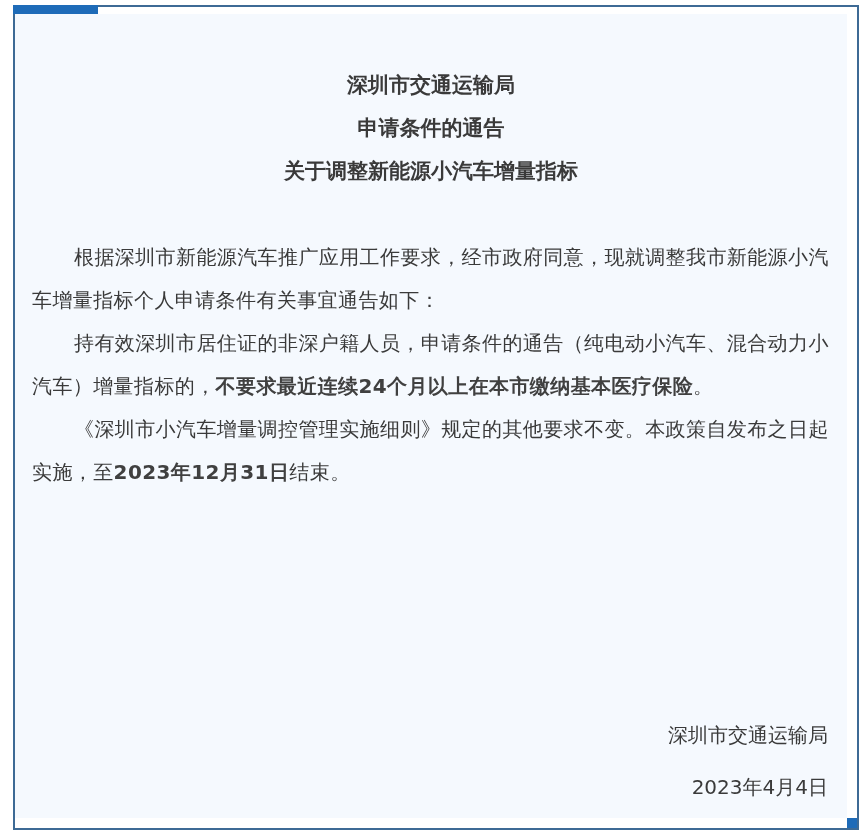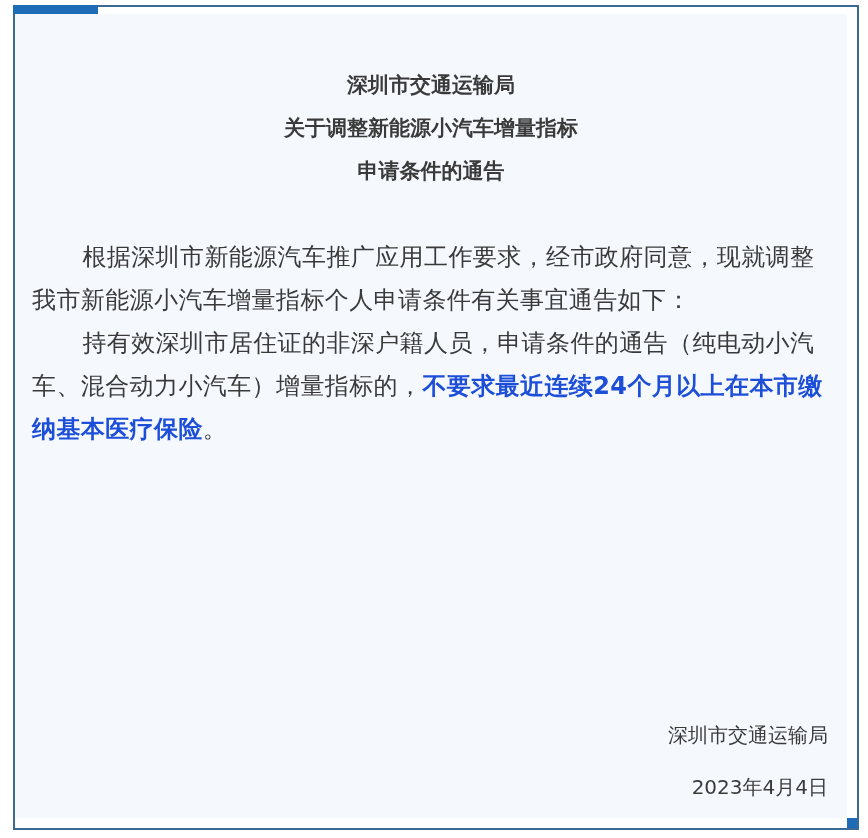--- a/index.html
+++ b/index.html
@@ -44,27 +44,27 @@
     font-weight: bold;
     font-size: 21px;
     line-height: 43px;
     color: #3a3a3a;
   }
   .title div { white-space: nowrap; }
   .body-text {
     position: absolute;
     left: 32px; top: 236px;
     width: 800px;
-    font-size: 24px;
+    font-size: 20px;
     line-height: 43px;
     letter-spacing: 0.4px;
     color: #3a3a3a;
   }
   .body-text p { margin: 0; text-indent: 2.1em; }
-  .red { color: #1d4ed8; font-weight: bold; }
+  .red { color: #404040; font-weight: bold; }
   .sign {
     position: absolute;
     right: 40px;
     text-align: right;
     font-size: 20px;
     line-height: 43px;
     color: #3a3a3a;
     white-space: nowrap;
   }
   .sign-org { top: 714px; }
@@ -73,23 +73,24 @@
 </head>
 <body>
 
 <div class="frame"></div>
 <div class="inner"></div>
 <div class="tab-accent"></div>
 <div class="corner-accent"></div>
 
 <div class="title">
   <div>深圳市交通运输局</div>
+  <div>申请条件的通告</div>
   <div>关于调整新能源小汽车增量指标</div>
-  <div>申请条件的通告</div>
 </div>
 
 <div class="body-text">
   <p>根据深圳市新能源汽车推广应用工作要求，经市政府同意，现就调整我市新能源小汽车增量指标个人申请条件有关事宜通告如下：</p>
   <p><span>持有效深圳市居住证的非深户籍人员，申请条件的通告（纯电动小汽车、混合动力小汽车）增量指标的，</span><span class="red">不要求最近连续24个月以上在本市缴纳基本医疗保险</span><span>。</span></p>
+  <p><span>《深圳市小汽车增量调控管理实施细则》规定的其他要求不变。本政策自发布之日起实施，至</span><span class="red">2023年12月31日</span><span>结束。</span></p>
 </div>
 
 <div class="sign sign-org">深圳市交通运输局</div>
 <div class="sign sign-date">2023年4月4日</div>
 
 </body></html>

